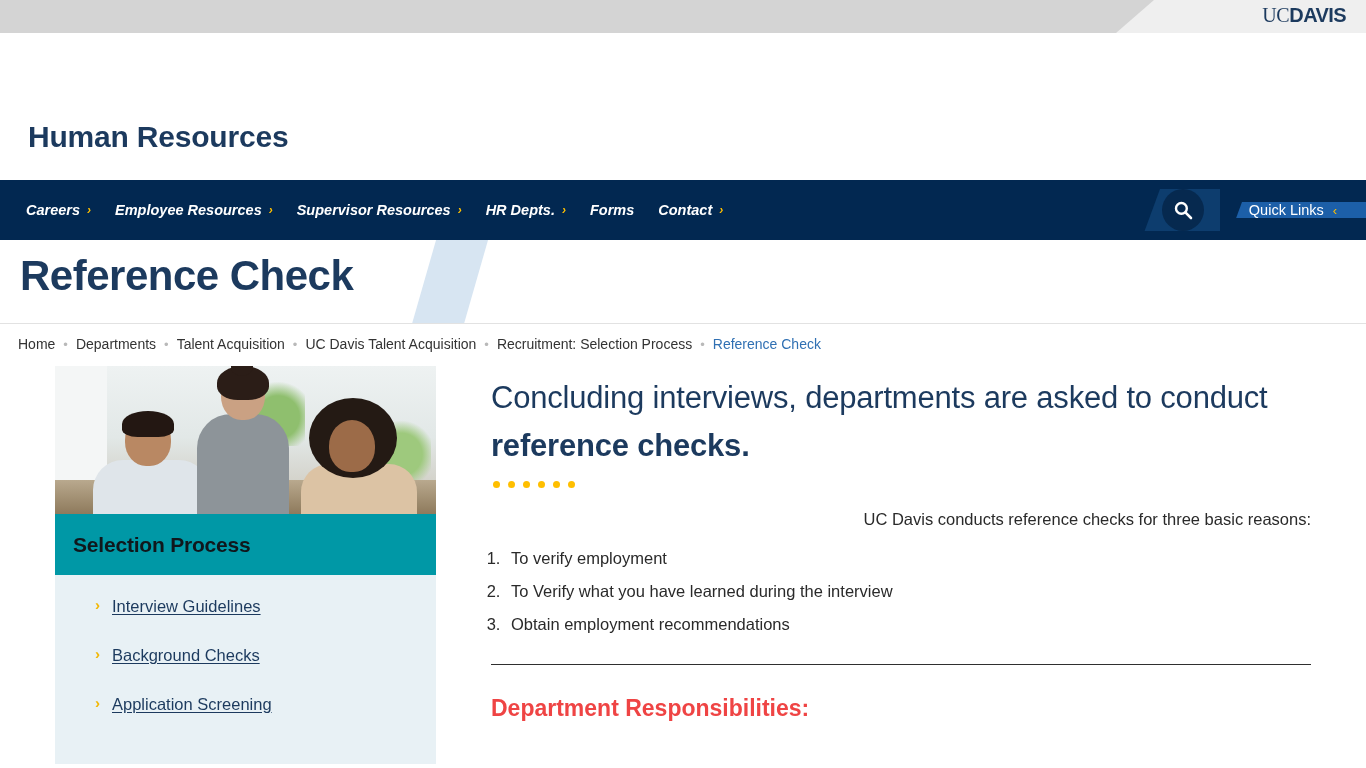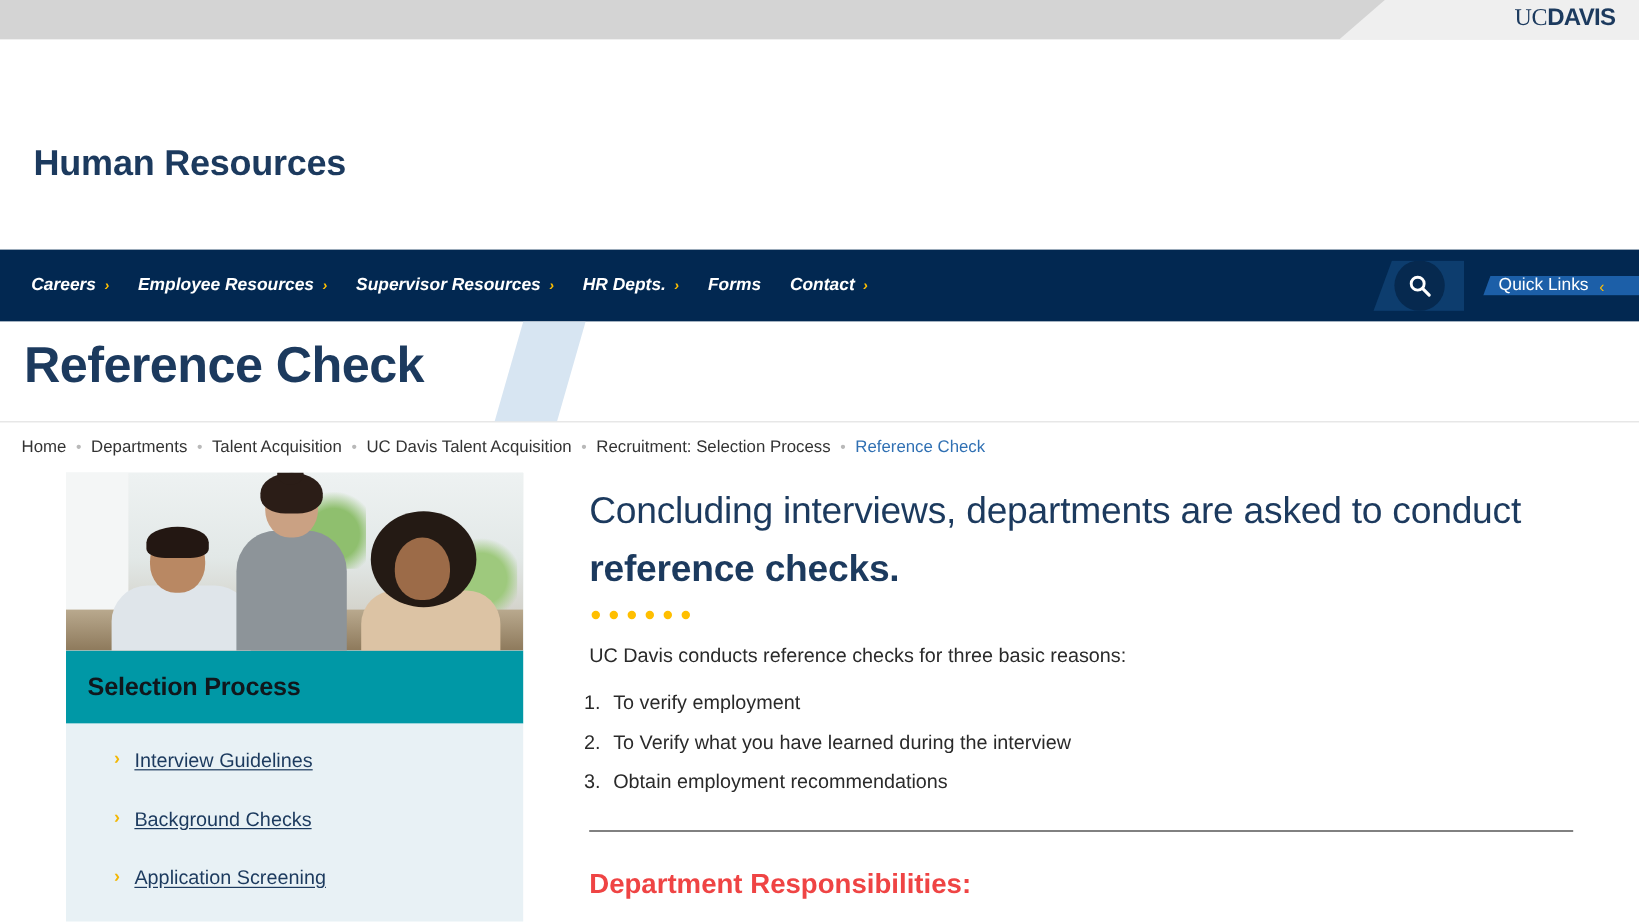--- a/index.html
+++ b/index.html
@@ -9,21 +9,21 @@
   
   .topbar{position:relative;height:33px;background:#d4d4d4;overflow:hidden;}
   .topbar-wedge{position:absolute;top:0;right:0;height:33px;width:250px;
     background:#efefef;clip-path:polygon(38px 0,250px 0,250px 33px,0 33px);}
   .uc-logo{position:absolute;top:5px;right:20px;z-index:3;line-height:1;
     font-family:"Liberation Serif",serif;color:#1c3a5e;white-space:nowrap;}
   .uc-logo .uc{font-size:20px;font-weight:400;letter-spacing:-.3px;}
   .uc-logo .davis{font-size:20px;font-weight:700;font-family:"Liberation Sans",sans-serif;letter-spacing:-.6px;}
 
   
-  .siteheader{height:175px;background:#fff;position:relative;}
+  .siteheader{height:147px;background:#fff;position:relative;}
   .site-title{position:absolute;left:28px;top:87px;font-size:30px;font-weight:700;
     color:#1c3a5e;letter-spacing:-.2px;}
 
   
   .mainnav{position:relative;height:60px;background:#022851;display:flex;align-items:center;}
   .nav-items{display:flex;align-items:flex-end;padding-left:26px;font-style:italic;}
   .nav-item{display:flex;align-items:center;color:#fff;font-size:14.5px;font-weight:700;
     margin-right:24px;cursor:pointer;white-space:nowrap;}
   .nav-item .chev{color:#ffbf00;font-size:12px;margin-left:7px;font-weight:700;}
   .nav-right{position:absolute;right:0;top:0;height:60px;display:flex;align-items:center;}
@@ -98,21 +98,21 @@
     font-weight:600;flex:0 0 auto;}
   .side-link span.lbl{color:#1c3a5e;font-size:16.5px;text-decoration:underline;
     text-underline-offset:2px;}
 
   
   .main{flex:1;padding:8px 55px 0 55px;}
   .lede{font-size:31px;line-height:1.54;color:#1c3a5e;font-weight:300;letter-spacing:-.2px;}
   .lede b{font-weight:700;}
   .dots{display:flex;gap:8px;margin:12px 0 22px 2px;}
   .dots i{width:7px;height:7px;border-radius:50%;background:#ffbf00;display:block;}
-  .intro{font-size:16.5px;color:#2a2a2a;margin-bottom:20px;}
+  .intro{font-size:16.5px;color:#2a2a2a;margin-bottom:20px;text-align:right;}
   ol.reasons{margin:0 0 30px 14px;}
   ol.reasons li{font-size:16.5px;color:#2a2a2a;margin-bottom:14px;padding-left:6px;}
   hr.rule{border:none;border-top:1px solid #2f2f2f;margin:10px 0 30px 0;}
   .sub-head{font-size:23px;font-weight:700;color:#ef4444;}
 </style>
 </head>
 <body>
 
 <div class="topbar">
   <div class="topbar-wedge"></div>

